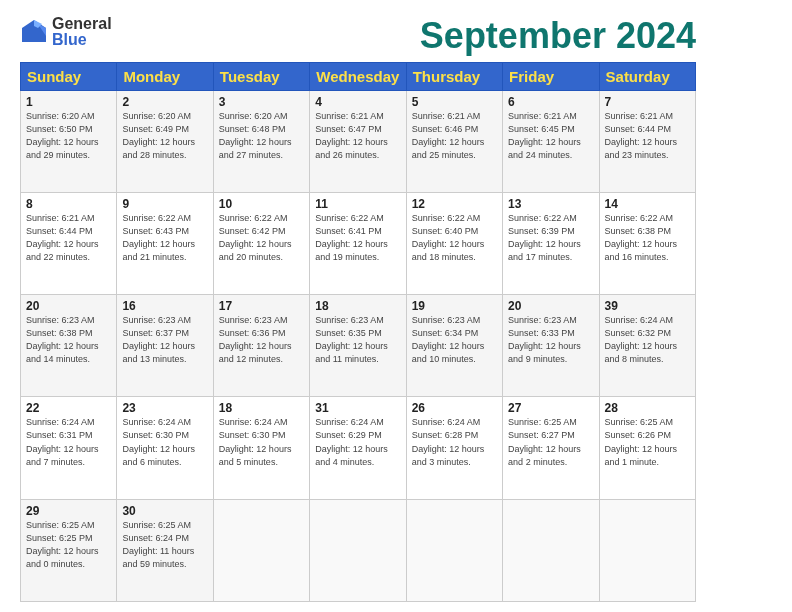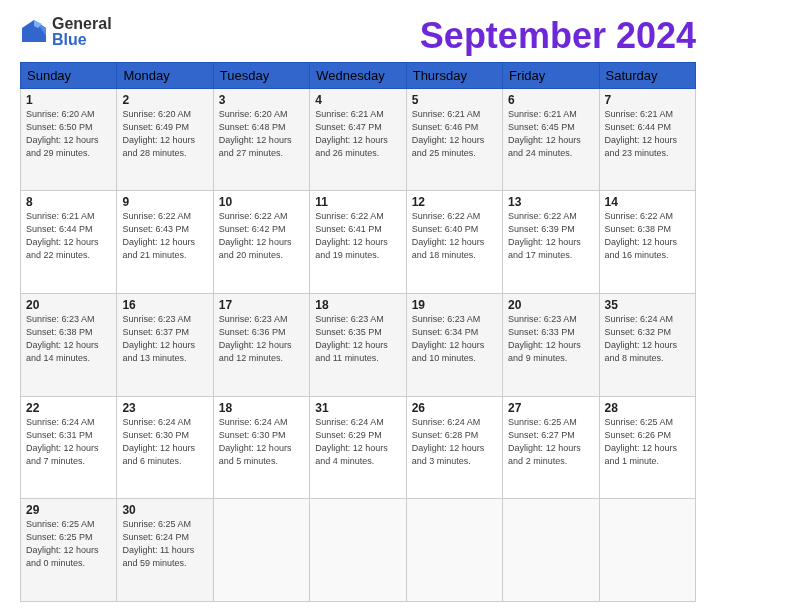--- a/index.html
+++ b/index.html
@@ -46,40 +46,40 @@
     .logo-icon {
       width: 28px;
       height: 28px;
     }
     .title-area {
       text-align: right;
     }
     .month-title {
       font-size: 36px;
       font-weight: bold;
-      color: #6d28d9;
+      color: #0f766e;
       line-height: 1.1;
     }
     .location-title {
       font-size: 16px;
       color: #555;
     }
     .calendar-table {
       width: 100%;
       border-collapse: collapse;
       flex: 1;
       table-layout: fixed;
     }
     .calendar-table th {
       background: #3366cc;
-      color: #000000;
+      color: #fde047;
       text-align: left;
       padding: 5px 6px;
-      font-size: 13px;
-      font-weight: normal;
+      font-size: 15px;
+      font-weight: bold;
       border: 1px solid #2255bb;
     }
     .calendar-table td {
       border: 1px solid #ccc;
       vertical-align: top;
       padding: 4px 5px;
       font-size: 9.5px;
       color: #333;
       background: #fff;
       height: 74px;
@@ -219,21 +219,21 @@
           </td>
           <td>
             <span class="day-number">19</span>
             <div class="day-info">Sunrise: 6:23 AM<br>Sunset: 6:34 PM<br>Daylight: 12 hours and 10 minutes.</div>
           </td>
           <td>
             <span class="day-number">20</span>
             <div class="day-info">Sunrise: 6:23 AM<br>Sunset: 6:33 PM<br>Daylight: 12 hours and 9 minutes.</div>
           </td>
           <td>
-            <span class="day-number">35</span>
+            <span class="day-number">39</span>
             <div class="day-info">Sunrise: 6:24 AM<br>Sunset: 6:32 PM<br>Daylight: 12 hours and 8 minutes.</div>
           </td>
         </tr>
         <tr>
           <td>
             <span class="day-number">22</span>
             <div class="day-info">Sunrise: 6:24 AM<br>Sunset: 6:31 PM<br>Daylight: 12 hours and 7 minutes.</div>
           </td>
           <td>
             <span class="day-number">23</span>

